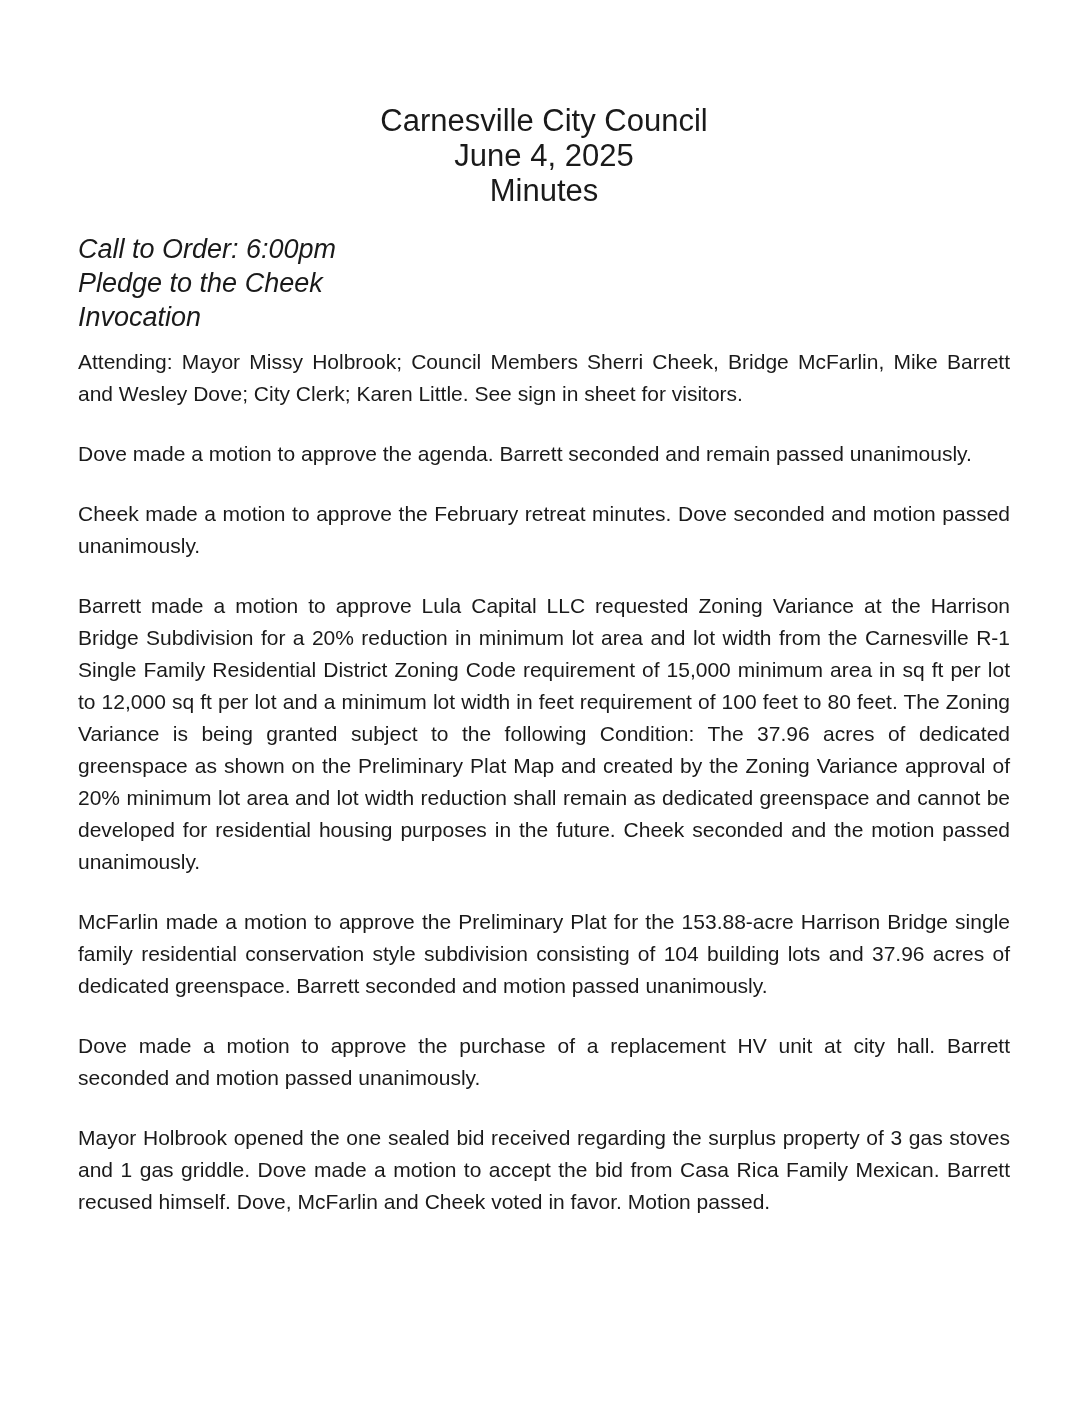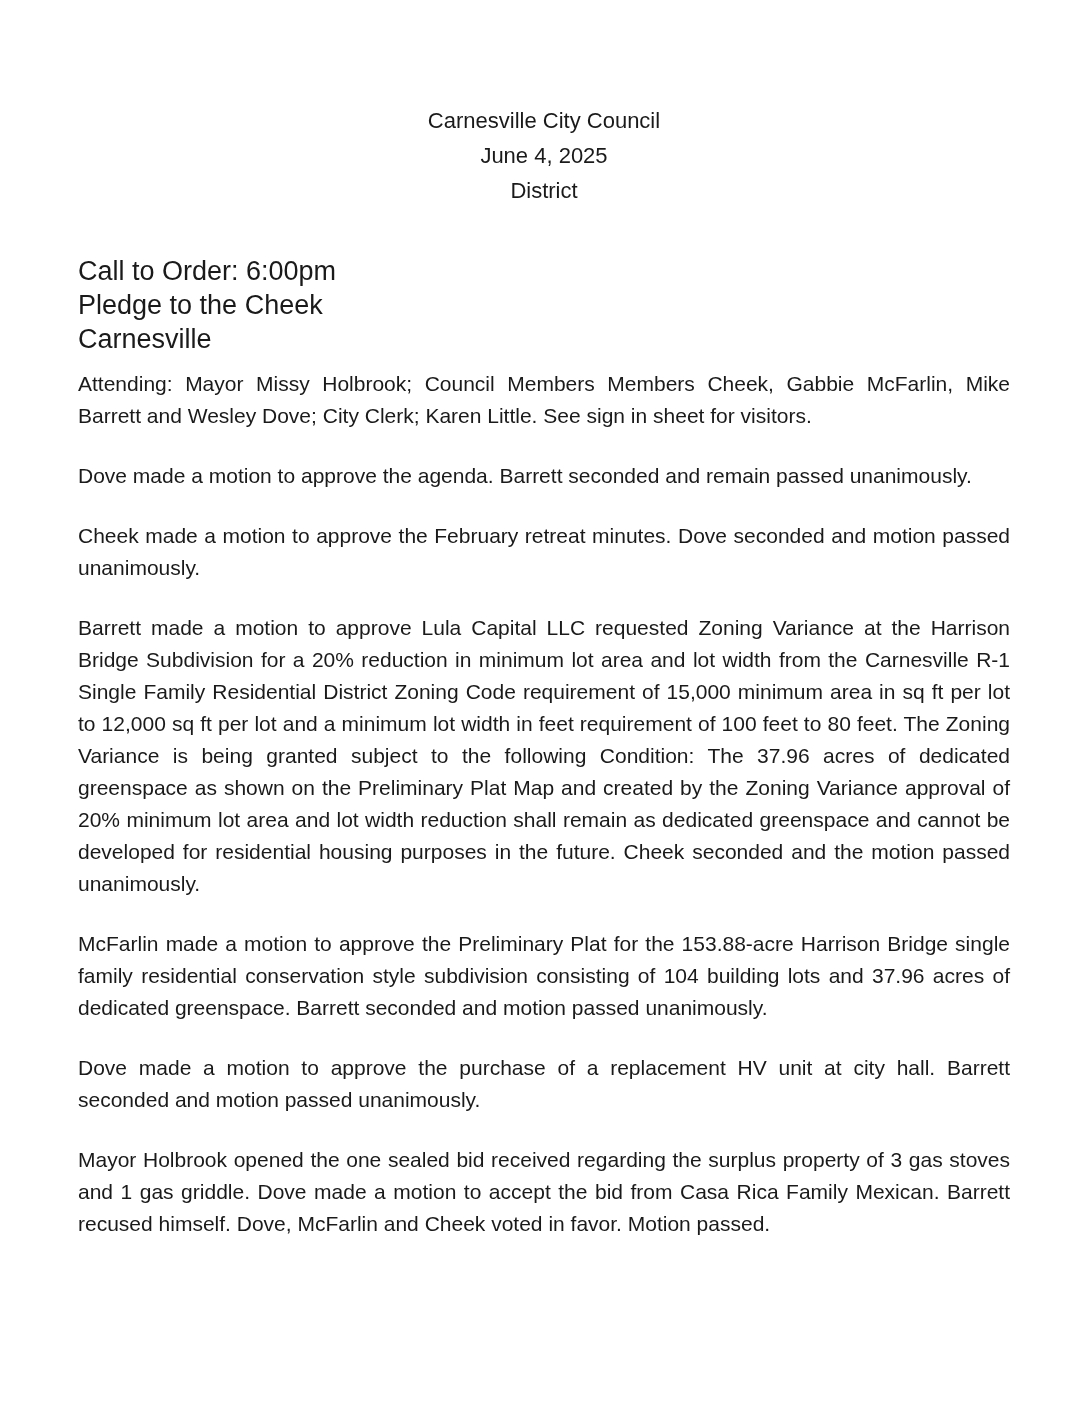--- a/index.html
+++ b/index.html
@@ -16,32 +16,33 @@
   }
   .page {
     width: 1088px;
     min-height: 1408px;
     box-sizing: border-box;
     padding: 103px 78px 60px 78px;
     background: #ffffff;
   }
   .title-block {
     text-align: center;
-    font-size: 22px;
+    font-size: 31px;
     line-height: 35px;
     font-weight: 400;
   }
   .title-block div {
     white-space: nowrap;
   }
   .section-headers {
-    margin-top: 46px;
+    margin-top: 24px;
     font-size: 27px;
     line-height: 34px;
     font-weight: 400;
+    font-style: italic;
   }
   .body-paragraphs {
     margin-top: 12px;
   }
   .body-paragraphs p {
     font-size: 21px;
     line-height: 32px;
     text-align: justify;
     margin: 0 0 28px 0;
     font-weight: 400;
@@ -51,31 +52,31 @@
   }
 </style>
 </head>
 <body>
 
 <div class="page">
 
   <div class="title-block">
       <div>Carnesville City Council</div>
       <div>June 4, 2025</div>
-      <div>District</div>
+      <div>Minutes</div>
     </div>
 
   <div class="section-headers">
       <div>Call to Order: 6:00pm</div>
       <div>Pledge to the Cheek</div>
-      <div>Carnesville</div>
+      <div>Invocation</div>
     </div>
 
   <div class="body-paragraphs">
-      <p>Attending: Mayor Missy Holbrook; Council Members Members Cheek, Gabbie McFarlin, Mike Barrett and Wesley Dove; City Clerk; Karen Little.  See sign in sheet for visitors.</p>
+      <p>Attending: Mayor Missy Holbrook; Council Members Sherri Cheek, Bridge McFarlin, Mike Barrett and Wesley Dove; City Clerk; Karen Little.  See sign in sheet for visitors.</p>
       <p>Dove made a motion to approve the agenda.  Barrett seconded and remain passed unanimously.</p>
       <p>Cheek made a motion to approve the February retreat minutes.  Dove seconded and motion passed unanimously.</p>
       <p>Barrett made a motion to approve Lula Capital LLC requested Zoning Variance at the Harrison Bridge Subdivision for a 20% reduction in minimum lot area and lot width from the Carnesville R-1 Single Family Residential District Zoning Code requirement of 15,000 minimum area in sq ft per lot to 12,000 sq ft per lot and a minimum lot width in feet requirement of 100 feet to 80 feet.  The Zoning Variance is being granted subject to the following Condition:  The 37.96 acres of dedicated greenspace as shown on the Preliminary Plat Map and created by the Zoning Variance approval of 20% minimum lot area and lot width reduction shall remain as dedicated greenspace and cannot be developed for residential housing purposes in the future.  Cheek seconded and the motion passed unanimously.</p>
       <p>McFarlin made a motion to approve the Preliminary Plat for the 153.88-acre Harrison Bridge single family residential conservation style subdivision consisting of 104 building lots and 37.96 acres of dedicated greenspace.  Barrett seconded and motion passed unanimously.</p>
       <p>Dove made a motion to approve the purchase of a replacement HV unit at city hall.  Barrett seconded and motion passed unanimously.</p>
       <p>Mayor Holbrook opened the one sealed bid received regarding the surplus property of 3 gas stoves and 1 gas griddle.  Dove made a motion to accept the bid from Casa Rica Family Mexican.  Barrett recused himself.  Dove, McFarlin and Cheek voted in favor.  Motion passed.</p>
     </div>
 
 </div>
 

